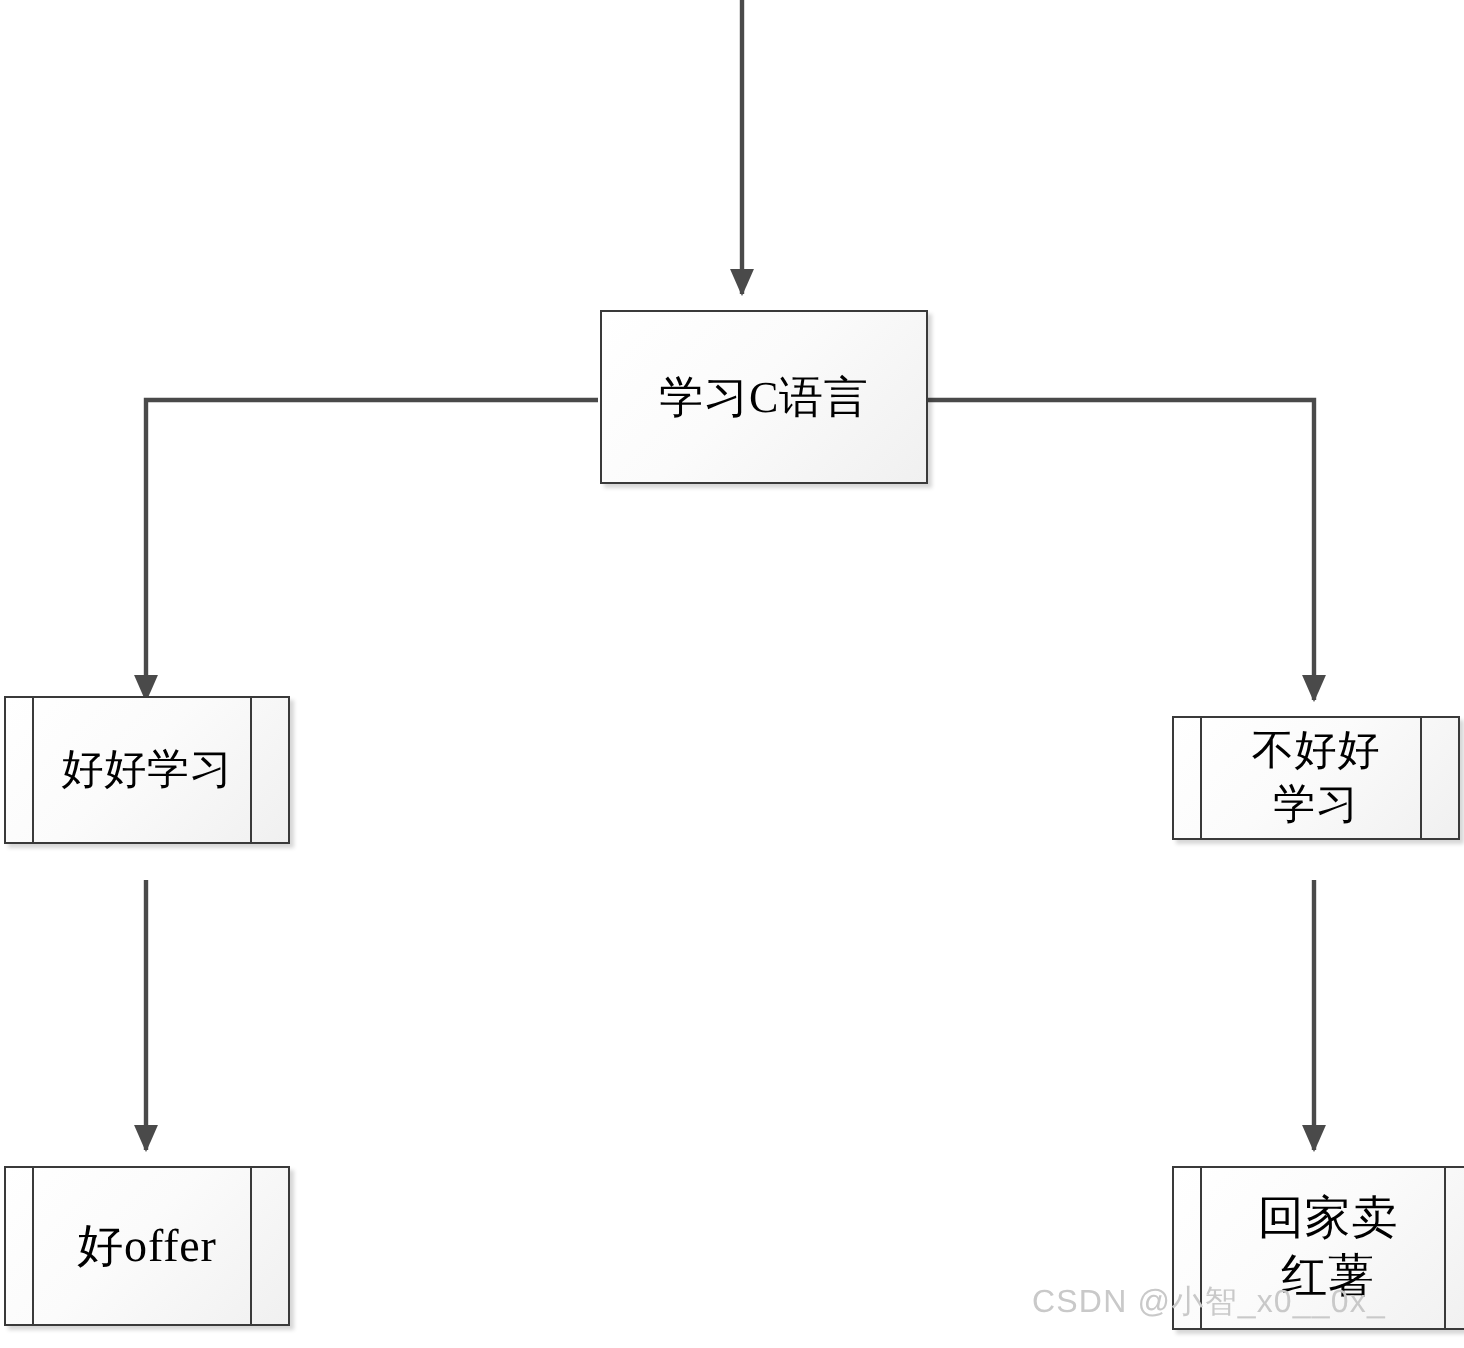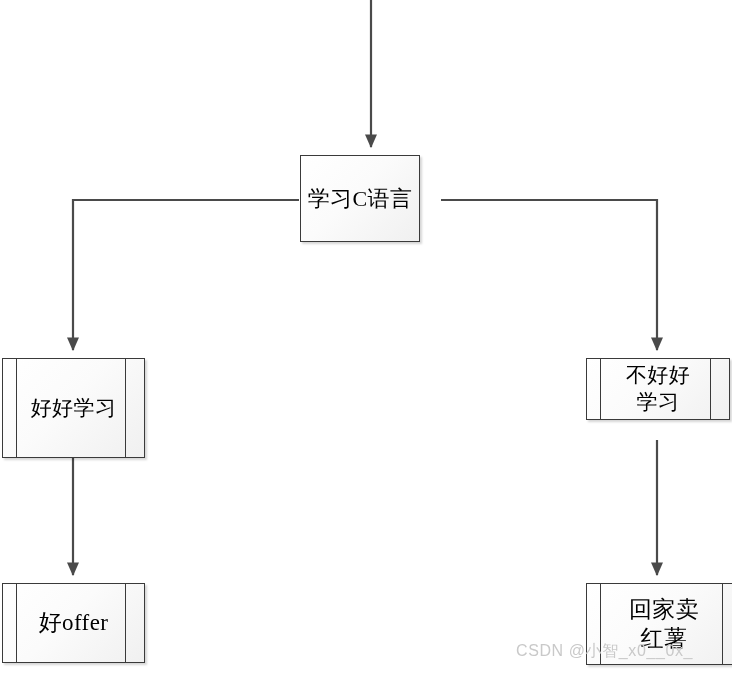--- a/index.html
+++ b/index.html
@@ -52,22 +52,22 @@
     position: absolute;
     top: 0;
     bottom: 0;
     width: 0;
     border-left: 1px solid #3a3a3a;
   }
   .node.subroutine .rail.left  { left: 13px; }
   .node.subroutine .rail.right { right: 18px; }
 
   
-  #node-root        { left: 300px; top: 155px; width: 120px; height: 87px; }
-  #node-study-hard  { left: 2px;   top: 358px; width: 143px; height: 100px; }
+  #node-root        { left: 300px; top: 155px; width: 164px; height: 87px; }
+  #node-study-hard  { left: 2px;   top: 348px; width: 143px; height: 74px; }
   #node-not-study   { left: 586px; top: 358px; width: 144px; height: 62px; }
   #node-good-offer  { left: 2px;   top: 583px; width: 143px; height: 80px; }
   #node-sell-potato { left: 586px; top: 583px; width: 156px; height: 82px; }
 
   #node-good-offer .label { font-size: 23px; }
   #node-sell-potato .label { font-size: 23px; }
   #node-root .label { font-size: 22px; }
 
   
   #watermark {

